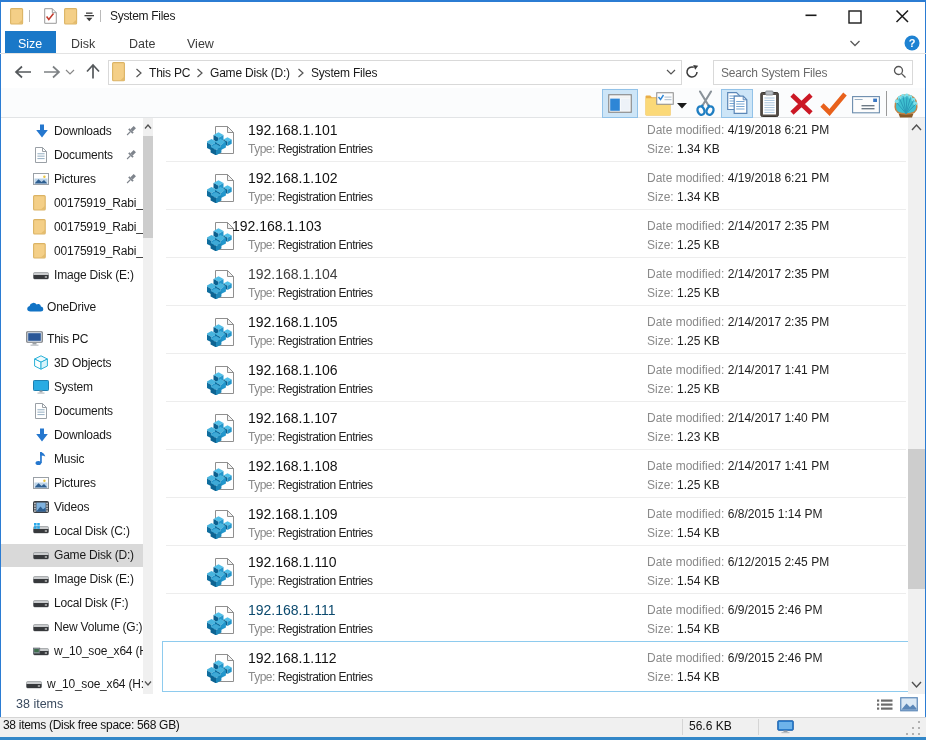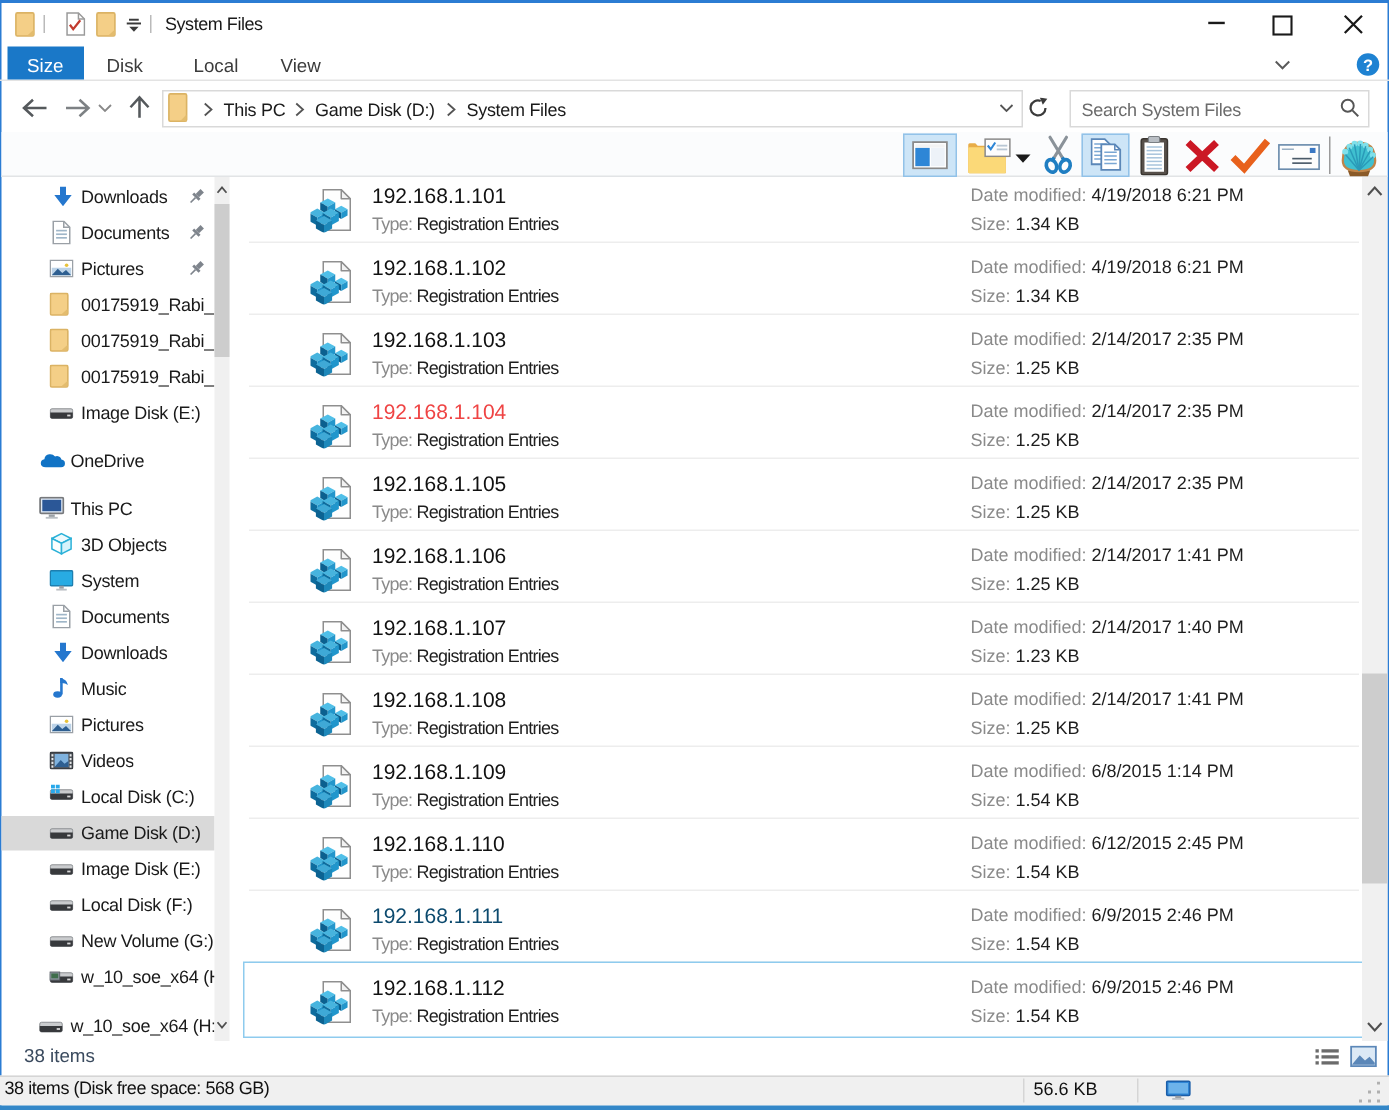--- a/index.html
+++ b/index.html
@@ -35,21 +35,21 @@
 <svg style="position:absolute;left:848px;top:10px" width="15" height="14" viewBox="0 0 15 14">
     <rect x="1" y="1" width="12" height="12" fill="none" stroke="#1a1a1a" stroke-width="1.4"></rect>
   </svg>
 <svg style="position:absolute;left:895px;top:9px" width="15" height="15" viewBox="0 0 15 15">
     <path d="M1.5 1.5 L13 13 M13 1.5 L1.5 13" stroke="#1a1a1a" stroke-width="1.5"></path>
   </svg>
 <div class="a" style="left:0;top:53px;width:926px;height:1px;background:#e3e3e3"></div>
 <div class="a" style="left:5px;top:31px;width:51px;height:22px;background:#1a78c8"></div>
 <div class="t" style="left:18px;top:38px;font-size:12.5px;color:#fff">Size</div>
 <div class="t" style="left:71px;top:38px;font-size:12.5px;color:#3b3b3b">Disk</div>
-<div class="t" style="left:129px;top:38px;font-size:12.5px;color:#3b3b3b">Local</div>
+<div class="t" style="left:129px;top:38px;font-size:12.5px;color:#3b3b3b">Date</div>
 <div class="t" style="left:187px;top:38px;font-size:12.5px;color:#3b3b3b">View</div>
 <svg style="position:absolute;left:849px;top:40px" width="12" height="7" viewBox="0 0 12 7">
     <path d="M1.5 1 L6 5.5 L10.5 1" fill="none" stroke="#5a5a5a" stroke-width="1.3"></path>
   </svg>
 <svg style="position:absolute;left:904px;top:35px" width="16" height="16" viewBox="0 0 16 16">
     <circle cx="8" cy="8" r="7.5" fill="#1e82d2"></circle>
     <text x="8" y="12" text-anchor="middle" font-size="11" font-weight="bold" fill="#fff" font-family="Liberation Sans">?</text>
   </svg>
 <svg style="position:absolute;left:13px;top:64px" width="20" height="16" viewBox="0 0 20 16">
     <path d="M18 8 L3.5 8 M9 2.5 L3 8 L9 13.5" fill="none" stroke="#55595c" stroke-width="1.7"></path>
@@ -419,21 +419,21 @@
     <polygon points="4.5,14.03 9.9,17 4.5,19.97 -0.9000000000000004,17" fill="#47b4de"></polygon>
     <polygon points="-0.9000000000000004,17 4.5,19.97 4.5,25.369999999999997 -0.9000000000000004,22.4" fill="#0e6d9e"></polygon>
     <polygon points="9.9,17 4.5,19.97 4.5,25.369999999999997 9.9,22.4" fill="#2196cc"></polygon>
     <polygon points="13.5,14.03 18.9,17 13.5,19.97 8.1,17" fill="#47b4de"></polygon>
     <polygon points="8.1,17 13.5,19.97 13.5,25.369999999999997 8.1,22.4" fill="#0e6d9e"></polygon>
     <polygon points="18.9,17 13.5,19.97 13.5,25.369999999999997 18.9,22.4" fill="#2196cc"></polygon>
     <polygon points="9,19.03 14.4,22 9,24.97 3.5999999999999996,22" fill="#3fa9d6"></polygon>
     <polygon points="3.5999999999999996,22 9,24.97 9,30.369999999999997 3.5999999999999996,27.4" fill="#0c6392"></polygon>
     <polygon points="14.4,22 9,24.97 9,30.369999999999997 14.4,27.4" fill="#1d88ba"></polygon>
   </svg>
-<div class="t" style="left:248px;top:218.5px;font-size:14px;color:#111">192.168.1.103</div>
+<div class="t" style="left:232px;top:218.5px;font-size:14px;color:#111">192.168.1.103</div>
 <div class="t" style="left:248px;top:238.5px;font-size:12px;letter-spacing:-0.5px;color:#8a8a8a">Type: <span style="color:#1e1e1e">Registration Entries</span></div>
 <div class="t" style="left:647px;top:220px;font-size:12px;color:#8a8a8a">Date modified: <span style="color:#1e1e1e">2/14/2017 2:35 PM</span></div>
 <div class="t" style="left:647px;top:239px;font-size:12px;color:#8a8a8a">Size: <span style="color:#1e1e1e">1.25 KB</span></div>
 <div class="a" style="left:166px;top:257px;width:740px;height:1px;background:#ededed"></div>
 <svg style="position:absolute;left:207px;top:269px" width="28" height="30" viewBox="0 0 28 30">
     <path d="M8.5 1.5 L20.5 1.5 L26.5 7.5 L26.5 28.5 L8.5 28.5 Z" fill="#fefefe" stroke="#8f8f8f" stroke-width="1"></path>
     <path d="M20.5 1.5 L20.5 7.5 L26.5 7.5 Z" fill="#f2f2f2" stroke="#8f8f8f" stroke-width="1" stroke-linejoin="round"></path>
     <polygon points="11.5,7.25 16.5,10 11.5,12.75 6.5,10" fill="#50bfe8"></polygon>
     <polygon points="6.5,10 11.5,12.75 11.5,17.75 6.5,15" fill="#0b608f"></polygon>
     <polygon points="16.5,10 11.5,12.75 11.5,17.75 16.5,15" fill="#2396cb"></polygon>
@@ -443,21 +443,21 @@
     <polygon points="4.5,14.03 9.9,17 4.5,19.97 -0.9000000000000004,17" fill="#47b4de"></polygon>
     <polygon points="-0.9000000000000004,17 4.5,19.97 4.5,25.369999999999997 -0.9000000000000004,22.4" fill="#0e6d9e"></polygon>
     <polygon points="9.9,17 4.5,19.97 4.5,25.369999999999997 9.9,22.4" fill="#2196cc"></polygon>
     <polygon points="13.5,14.03 18.9,17 13.5,19.97 8.1,17" fill="#47b4de"></polygon>
     <polygon points="8.1,17 13.5,19.97 13.5,25.369999999999997 8.1,22.4" fill="#0e6d9e"></polygon>
     <polygon points="18.9,17 13.5,19.97 13.5,25.369999999999997 18.9,22.4" fill="#2196cc"></polygon>
     <polygon points="9,19.03 14.4,22 9,24.97 3.5999999999999996,22" fill="#3fa9d6"></polygon>
     <polygon points="3.5999999999999996,22 9,24.97 9,30.369999999999997 3.5999999999999996,27.4" fill="#0c6392"></polygon>
     <polygon points="14.4,22 9,24.97 9,30.369999999999997 14.4,27.4" fill="#1d88ba"></polygon>
   </svg>
-<div class="t" style="left:248px;top:266.5px;font-size:14px;color:#ef4444">192.168.1.104</div>
+<div class="t" style="left:248px;top:266.5px;font-size:14px;color:#404040">192.168.1.104</div>
 <div class="t" style="left:248px;top:286.5px;font-size:12px;letter-spacing:-0.5px;color:#8a8a8a">Type: <span style="color:#1e1e1e">Registration Entries</span></div>
 <div class="t" style="left:647px;top:268px;font-size:12px;color:#8a8a8a">Date modified: <span style="color:#1e1e1e">2/14/2017 2:35 PM</span></div>
 <div class="t" style="left:647px;top:287px;font-size:12px;color:#8a8a8a">Size: <span style="color:#1e1e1e">1.25 KB</span></div>
 <div class="a" style="left:166px;top:305px;width:740px;height:1px;background:#ededed"></div>
 <svg style="position:absolute;left:207px;top:317px" width="28" height="30" viewBox="0 0 28 30">
     <path d="M8.5 1.5 L20.5 1.5 L26.5 7.5 L26.5 28.5 L8.5 28.5 Z" fill="#fefefe" stroke="#8f8f8f" stroke-width="1"></path>
     <path d="M20.5 1.5 L20.5 7.5 L26.5 7.5 Z" fill="#f2f2f2" stroke="#8f8f8f" stroke-width="1" stroke-linejoin="round"></path>
     <polygon points="11.5,7.25 16.5,10 11.5,12.75 6.5,10" fill="#50bfe8"></polygon>
     <polygon points="6.5,10 11.5,12.75 11.5,17.75 6.5,15" fill="#0b608f"></polygon>
     <polygon points="16.5,10 11.5,12.75 11.5,17.75 16.5,15" fill="#2396cb"></polygon>

